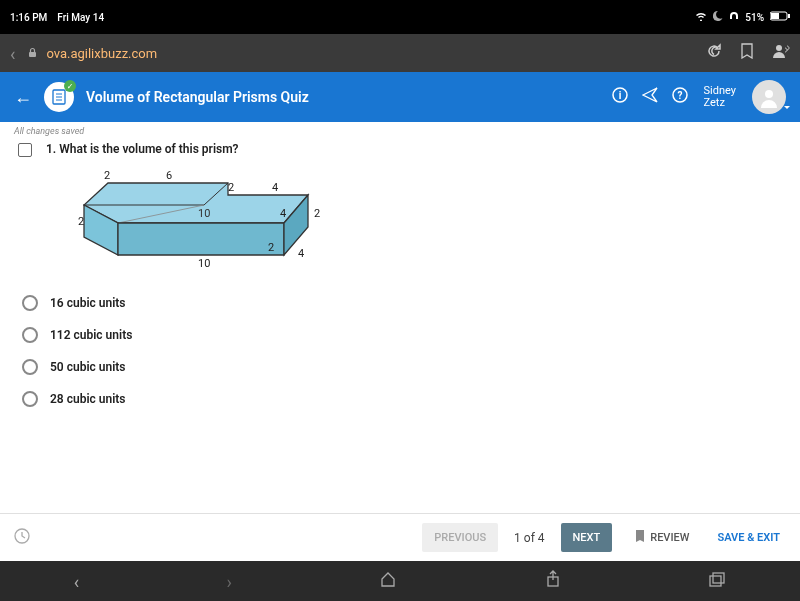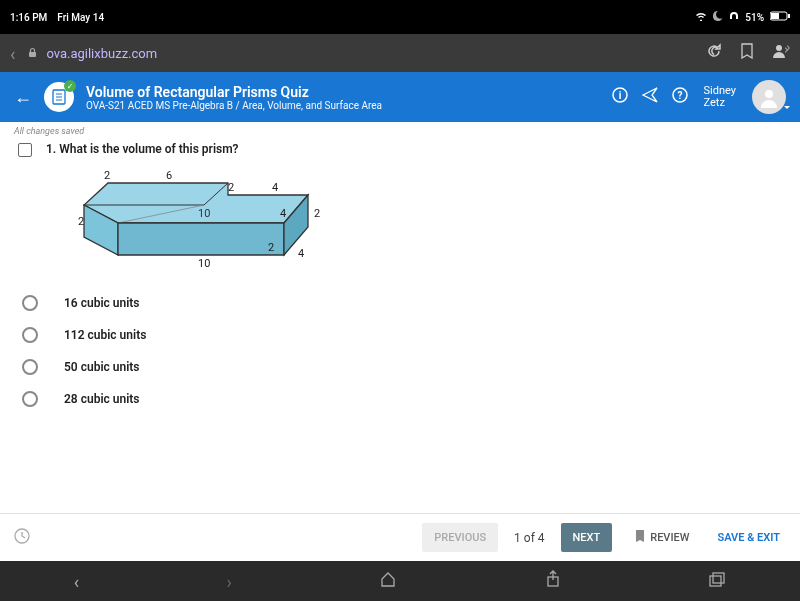--- a/index.html
+++ b/index.html
@@ -4,21 +4,21 @@
 <style>
 * { margin: 0; padding: 0; box-sizing: border-box; font-family: -apple-system, BlinkMacSystemFont, 'Segoe UI', Roboto, sans-serif; }
 body { width: 800px; height: 601px; background: #fff; display: flex; flex-direction: column; overflow: hidden; }
 
 .status-bar { height: 34px; background: #000; color: #fff; display: flex; justify-content: space-between; align-items: center; padding: 0 10px; font-size: 10px; font-weight: 500; }
 .status-left { display: flex; gap: 10px; }
 .status-right { display: flex; gap: 6px; align-items: center; }
 
 .browser-bar { height: 38px; background: #3a3a3a; display: flex; align-items: center; padding: 0 10px; gap: 12px; }
 .browser-bar .chev-left { color: #8a8a8a; font-size: 18px; }
-.url-area { display: flex; align-items: flex-start; gap: 8px; color: #c4b5fd; font-size: 13px; }
+.url-area { display: flex; align-items: flex-start; gap: 8px; color: #fdba74; font-size: 13px; }
 .browser-actions { margin-left: auto; display: flex; gap: 18px; color: #ccc; }
 
 .app-header { height: 50px; background: #1976d2; display: flex; align-items: center; padding: 0 14px; gap: 12px; color: #fff; }
 .back-arrow { font-size: 18px; cursor: pointer; }
 .header-icon { width: 30px; height: 30px; background: #fff; border-radius: 50%; position: relative; display: flex; align-items: center; justify-content: center; }
 .header-icon svg { width: 18px; height: 18px; }
 .check-badge { position: absolute; top: -2px; right: -2px; width: 12px; height: 12px; background: #4caf50; border-radius: 50%; display: flex; align-items: center; justify-content: center; color: #fff; font-size: 8px; }
 .header-title h1 { font-size: 14px; font-weight: 600; }
 .header-title p { font-size: 10px; opacity: 0.95; }
 .header-right { margin-left: auto; display: flex; align-items: center; gap: 16px; }
@@ -30,21 +30,21 @@
 .save-status { text-align: left; font-size: 9px; font-style: italic; color: #888; padding: 4px 14px 2px; }
 
 .content { flex: 1; padding: 4px 18px; overflow: hidden; }
 .question-row { display: flex; align-items: flex-start; gap: 14px; }
 .bookmark { width: 14px; height: 14px; border: 1.5px solid #666; border-radius: 2px; margin-top: 1px; }
 .question-text { font-size: 12px; font-weight: 600; color: #222; }
 
 .prism-area { margin: 8px 0 16px 40px; }
 
 .choices { display: flex; flex-direction: column; gap: 16px; margin-left: 4px; }
-.choice { display: flex; align-items: center; gap: 26px; cursor: pointer; }
+.choice { display: flex; align-items: center; gap: 12px; cursor: pointer; }
 .radio { width: 16px; height: 16px; border: 2px solid #888; border-radius: 50%; }
 .choice-label { font-size: 12px; font-weight: 600; color: #222; }
 
 .footer-bar { height: 48px; border-top: 1px solid #e0e0e0; display: flex; align-items: center; padding: 0 14px; gap: 10px; }
 .clock { color: #999; font-size: 16px; }
 .footer-right { margin-left: auto; display: flex; align-items: center; gap: 10px; }
 .btn { padding: 8px 12px; font-size: 11px; font-weight: 500; border-radius: 2px; cursor: pointer; }
 .btn-prev { background: #eee; color: #aaa; }
 .pager { font-size: 12px; color: #444; padding: 0 6px; }
 .btn-next { background: #5a7a8a; color: #fff; }
@@ -126,21 +126,20 @@
     <svg viewBox="0 0 18 18">
         <rect x="3" y="2" width="12" height="14" rx="1" fill="none" stroke="#1976d2" stroke-width="1.3"></rect>
         <line x1="6" y1="6" x2="12" y2="6" stroke="#1976d2"></line>
         <line x1="6" y1="9" x2="12" y2="9" stroke="#1976d2"></line>
         <line x1="6" y1="12" x2="12" y2="12" stroke="#1976d2"></line>
       </svg>
     <span class="check-badge">✓</span>
   </div>
   <div class="header-title">
     <h1>Volume of Rectangular Prisms Quiz</h1>
-    <p>OVA-S21 ACED MS Pre-Algebra B / Area, Volume, and Surface Area</p>
   </div>
   <div class="header-right">
     <div class="header-icons">
       <span>
         <svg width="16" height="16" viewBox="0 0 16 16">
             <circle cx="8" cy="8" r="7" stroke="#fff" fill="none" stroke-width="1.5"></circle>
             <text x="8" y="12" text-anchor="middle" fill="#fff" font-size="10" font-weight="bold">i</text>
           </svg>
       </span>
       <span>

